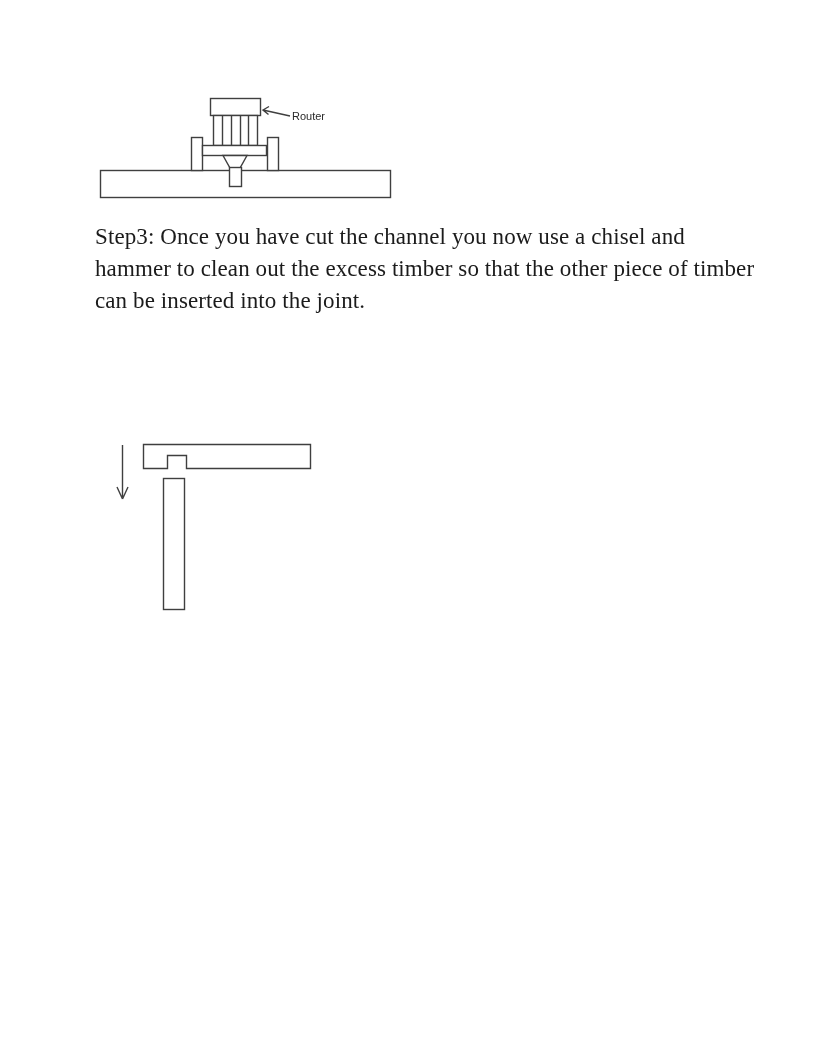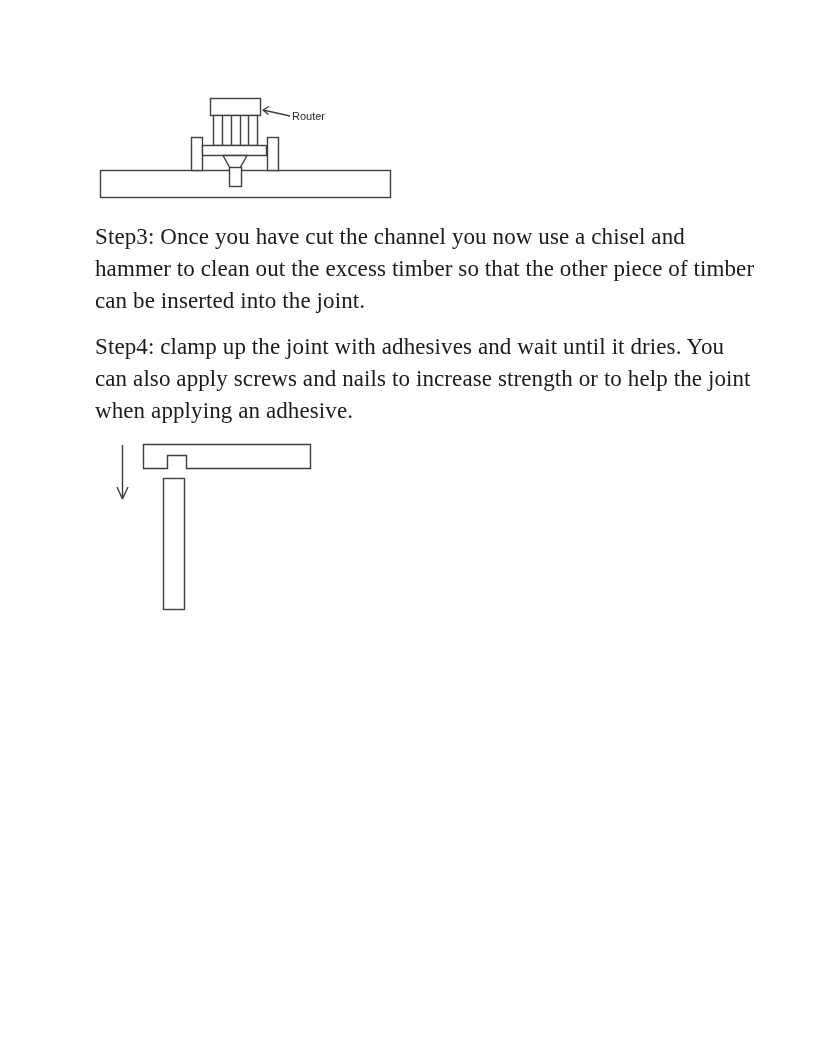--- a/index.html
+++ b/index.html
@@ -76,21 +76,20 @@
       <rect class="stroke-white" x="134.5" y="77.5" width="12" height="19"></rect>
 
       <path class="stroke" d="M195 26 L168 20 M174 16.5 L168 20 L173.5 24.5"></path>
 
       <text class="fig-label" x="197" y="30">Router</text>
     </svg>
   </figure>
 
   <p class="para para-step3">Step3: Once you have cut the channel you now use a chisel and hammer to clean out the excess timber so that the other piece of timber can be inserted into the joint.</p>
 
-  <p class="para para-step4">Step4: clamp up the joint with adhesives and wait until it dries. You can also apply screws and nails to increase strength or to help the joint when applying an adhesive.</p>
 
   <figure class="fig fig-joint">
     <svg width="210" height="185" viewBox="0 0 210 185">
 
       <path class="stroke" d="M14.5 8 V60 M14.5 62 L9 50 M14.5 62 L20 50"></path>
 
       <path class="stroke-white" d="M35.5 7.5 L202.5 7.5 L202.5 31.5 L78.5 31.5 L78.5 18.5 L59.5 18.5 L59.5 31.5 L35.5 31.5 Z"></path>
 
       <rect class="stroke-white" x="55.5" y="41.5" width="21" height="131"></rect>
     </svg>

